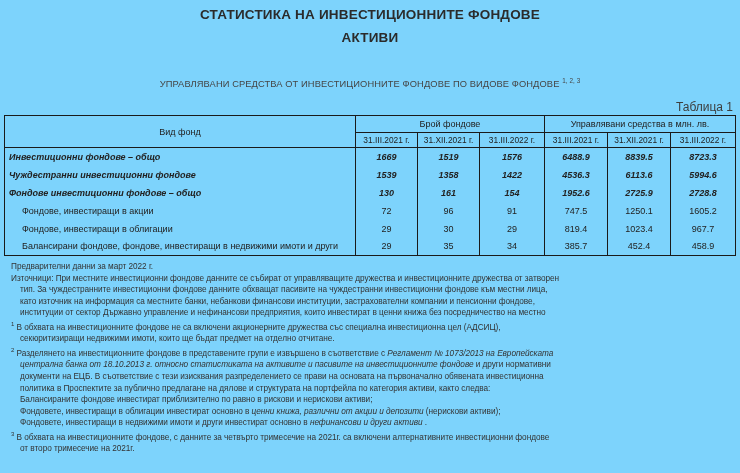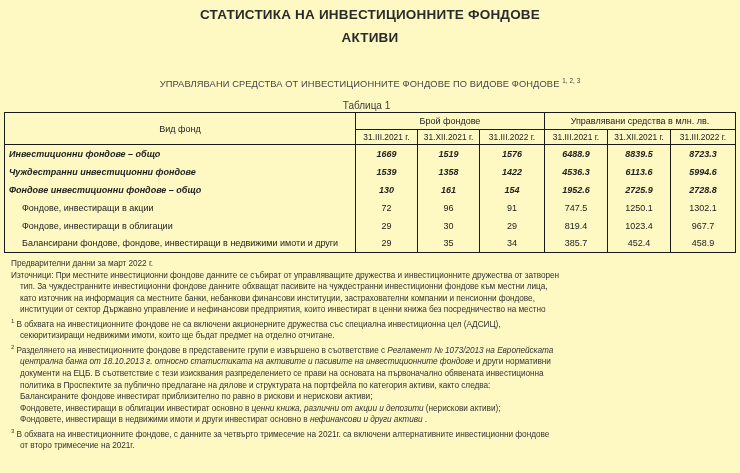--- a/index.html
+++ b/index.html
@@ -3,37 +3,37 @@
 <meta charset="utf-8">
 <style>
   * { margin:0; padding:0; box-sizing:border-box; }
   html, body {
     width:740px; height:473px;
     background:#ffffff;
     font-family:"Liberation Sans","DejaVu Sans",sans-serif;
     color:#2a2a2a;
     -webkit-font-smoothing:antialiased;
   }
-  .page { position:relative; width:740px; height:473px; overflow:hidden; background:#fef9c3; }
+  .page { position:relative; width:740px; height:473px; overflow:hidden; background:#7dd3fc; }
 
   .doc-title {
     text-align:center; font-weight:bold; font-size:13.5px; color:#2b2b2b;
     letter-spacing:0.2px;
   }
   .doc-title.line1 { padding-top:7px; }
   .doc-title.line2 { padding-top:8px; }
 
   .table-heading {
     margin-top:32px; text-align:center; font-size:9.3px; color:#454545;
     letter-spacing:0.1px;
   }
   .table-heading sup { font-size:6.3px; color:#454545; }
 
   .table-caption {
-    width:736px; margin-top:11px; text-align:center; font-size:10px; color:#3d3d3d;
+    width:736px; margin-top:11px; text-align:right; font-size:12px; color:#3d3d3d;
     padding-right:3px; padding-bottom:1px;
   }
 
   table.funds {
     margin-left:4px; width:731px; table-layout:fixed; border-collapse:collapse;
     border:1.6px solid #1a1a1a;
   }
   table.funds th, table.funds td { font-size:9px; color:#222; }
   th.fund-type {
     font-weight:normal; font-size:9.3px; text-align:center; vertical-align:middle;
@@ -141,21 +141,21 @@
           <td class="val">2725.9</td>
           <td class="val">2728.8</td>
         </tr>
         <tr>
           <td class="fund-label sub">Фондове, инвестиращи в акции</td>
           <td class="val sec">72</td>
           <td class="val">96</td>
           <td class="val">91</td>
           <td class="val sec">747.5</td>
           <td class="val">1250.1</td>
-          <td class="val">1302.1</td>
+          <td class="val">1605.2</td>
         </tr>
         <tr>
           <td class="fund-label sub">Фондове, инвестиращи в облигации</td>
           <td class="val sec">29</td>
           <td class="val">30</td>
           <td class="val">29</td>
           <td class="val sec">819.4</td>
           <td class="val">1023.4</td>
           <td class="val">967.7</td>
         </tr>

